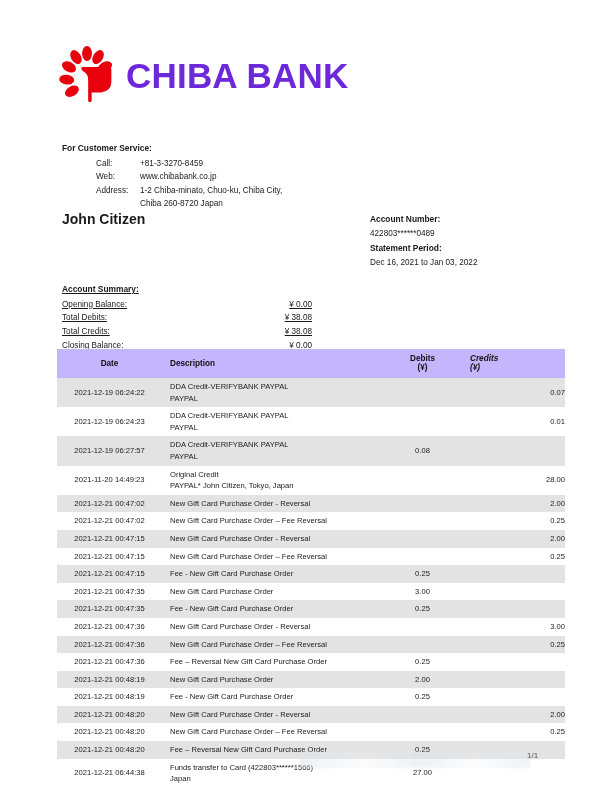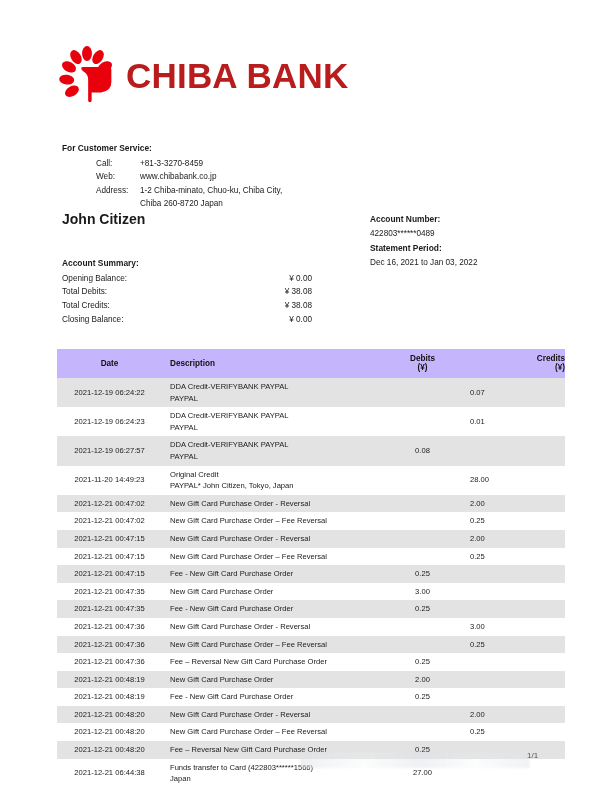--- a/index.html
+++ b/index.html
@@ -35,21 +35,21 @@
   .logo-mark {
     width: 58px;
     height: 58px;
     flex: 0 0 58px;
   }
   .logo-text {
     margin-left: 10px;
     font-size: 35px;
     font-weight: bold;
     letter-spacing: 0.2px;
-    color: #b91c1c;
+    color: #6d28d9;
     line-height: 1;
     font-family: "Liberation Sans", sans-serif;
   }
 
   
   .cs-block {
     position: absolute;
     left: 62px;
     top: 142px;
     font-size: 8.2px;
@@ -95,24 +95,25 @@
   .meta-label {
     font-weight: bold;
     font-size: 8.4px;
   }
   .meta-value { margin-bottom: 2px; }
 
   
   .summary-block {
     position: absolute;
     left: 62px;
-    top: 257px;
+    top: 283px;
     width: 250px;
     font-size: 8.2px;
     line-height: 13.7px;
+    text-decoration: underline;
   }
   .summary-title {
     font-weight: bold;
     font-size: 8.4px;
     margin-bottom: 1px;
   }
   .summary-row {
     display: flex;
     justify-content: space-between;
   }
@@ -135,33 +136,33 @@
     background: #c4b5fd;
     font-size: 8.2px;
     font-weight: bold;
     padding: 5px 0 6px 0;
     color: #111;
     border: none;
   }
   .txn-table th.col-date { width: 105px; text-align: center; }
   .txn-table th.col-desc { width: 205px; text-align: left; padding-left: 8px; }
   .txn-table th.col-deb  { width: 95px; text-align: center; }
-  .txn-table th.col-cre  { width: 95px; text-align: right; }
+  .txn-table th.col-cre  { width: 95px; text-align: left; font-style: italic; }
   .th-sub { display: block; font-weight: bold; }
 
   .txn-table td {
     padding: 3px 0;
     vertical-align: middle;
     color: #1a1a1a;
     line-height: 11.6px;
   }
   .txn-table td.c-date { text-align: center; white-space: nowrap; font-size: 7.6px; }
   .txn-table td.c-desc { text-align: left; padding-left: 8px; padding-right: 4px; font-size: 7.6px; }
   .txn-table td.c-deb  { text-align: center; font-size: 7.6px; }
-  .txn-table td.c-cre  { text-align: left; font-size: 7.6px; }
+  .txn-table td.c-cre  { text-align: right; font-size: 7.6px; }
 
   .txn-table tbody tr.shade td { background: #e3e3e3; }
   .txn-table tbody tr.plain td { background: #ffffff; }
   .desc-line2 { display: block; }
 
   
   .footer-watermark {
     position: absolute;
     left: 300px;
     top: 752px;

